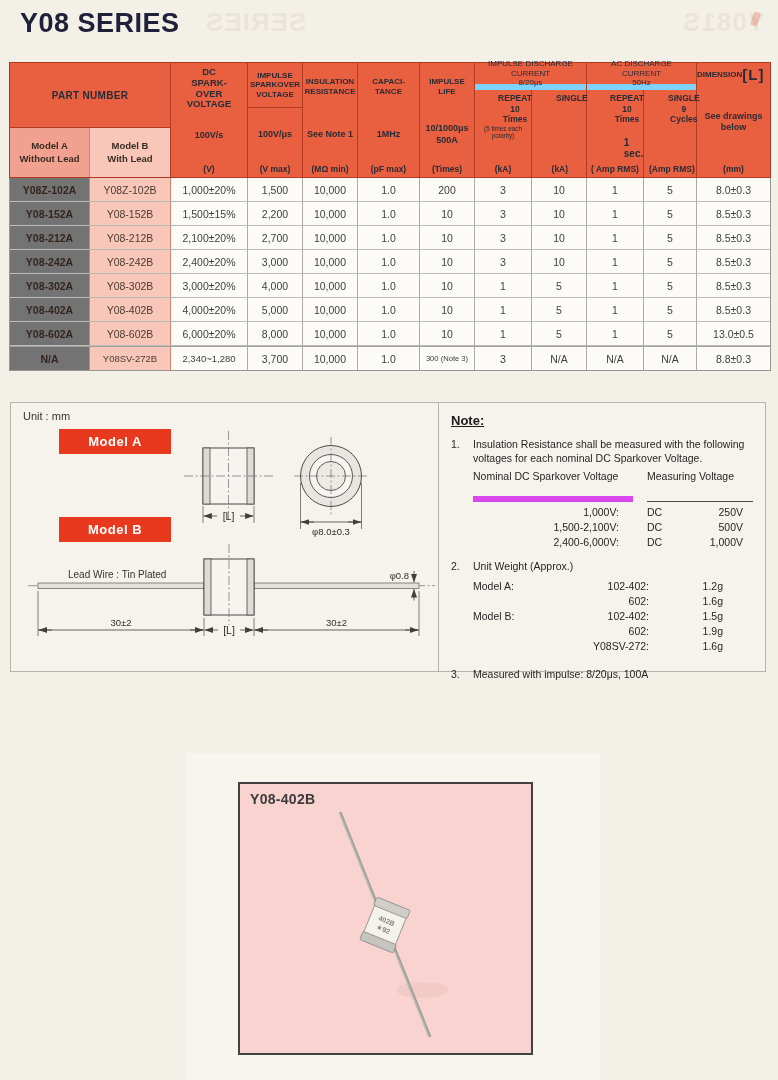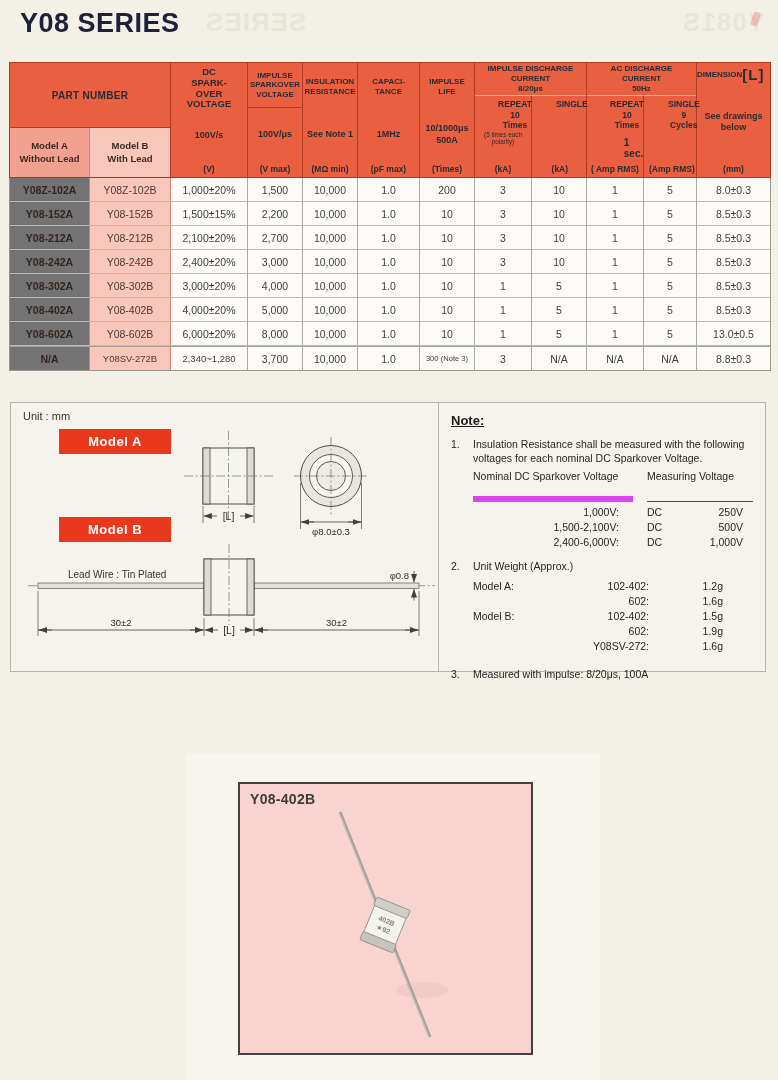--- a/index.html
+++ b/index.html
@@ -53,22 +53,22 @@
     text-align: center; font-size: 8px; font-weight: bold; line-height: 1.2; padding-top: 14px; }
   .htitle.big { font-size: 9.5px; line-height: 1.14; padding-top: 4px; }
   .divided .htitle { height: 45px; min-height: 45px; border-bottom: 1px solid #b53a22;
     align-items: center; padding-top: 0; }
   .hcond { flex: 1; display: flex; align-items: center; justify-content: center;
     text-align: center; font-size: 9px; font-weight: bold; line-height: 1.25; white-space: pre-line; }
   .hunit { height: 16px; display: flex; align-items: center; justify-content: center;
     font-size: 8.5px; font-weight: bold; }
   
   .hgroup { display: flex; flex-direction: column; }
-  .hg-title { height: 33px; border-bottom: 1px solid #7dd3fc; display: flex; align-items: center;
-    justify-content: center; text-align: center; font-size: 8px; font-weight: bold;
+  .hg-title { height: 27px; border-bottom: 6px solid #7dd3fc; display: flex; align-items: center;
+    justify-content: center; text-align: center; font-size: 8px; font-weight: normal;
     line-height: 1.22; white-space: pre-line; }
   .hg-row { flex: 1; display: flex; }
   .hg-sub { display: flex; flex-direction: column; align-items: center; flex: 1; }
   .hg-sub1 { width: 57px; flex: none; border-right: 1px solid #b53a22; }
   .hg-lbl { font-size: 8.5px; font-weight: bold; text-align: center; line-height: 1.25;
     padding-top: 3px; white-space: pre-line; margin-left: 24px; }
   .hg-note { font-size: 6.3px; text-align: center; line-height: 1.2; white-space: pre-line; }
   .hg-note2 { font-size: 10px; font-weight: bold; margin-top: auto; margin-left: 37px; }
   .hg-sub .hunit { margin-top: auto; width: 100%; }
   .sub-ac-repeat .hunit { margin-top: 2px; }

